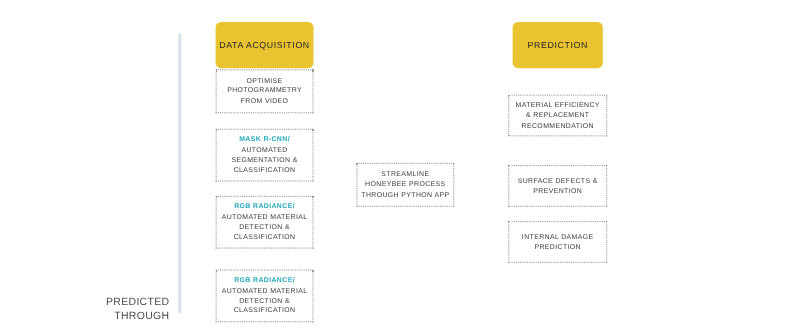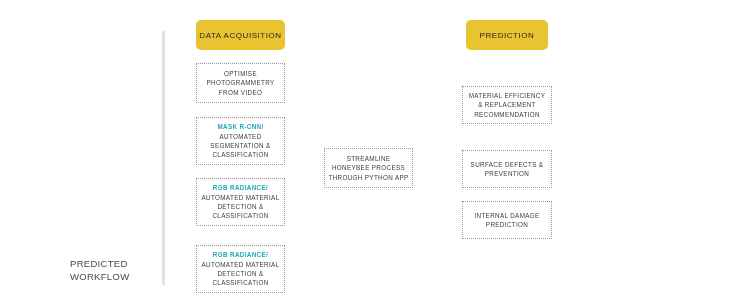--- a/index.html
+++ b/index.html
@@ -27,35 +27,35 @@
     width: 3px;
     height: 255px;
     background: #dbe5e9;
     border-radius: 2px;
   }
 
   
   .stage-caption {
     position: absolute;
     left: 70px;
-    top: 258px;
+    top: 269px;
     width: 84px;
-    text-align: left;
+    text-align: right;
     color: #4a4a4a;
     font-size: 9.5px;
     line-height: 12.5px;
     letter-spacing: 0.3px;
   }
   .stage-caption span { display: block; }
 
   
   .phase-pill {
     position: absolute;
     top: 20px;
-    height: 30px;
+    height: 42px;
     border-radius: 5px;
     background: #e9c330;
     display: flex;
     align-items: center;
     justify-content: center;
     color: #262626;
     font-size: 8px;
     letter-spacing: 0.55px;
     white-space: nowrap;
   }
@@ -91,21 +91,21 @@
 </style>
 </head>
 <body>
 
 <div id="canvas">
 
   <div class="timeline-rule"></div>
 
   <div class="stage-caption">
     <span>PREDICTED</span>
-    <span>WORKFLOW</span>
+    <span>THROUGH</span>
   </div>
 
   <div class="phase-pill pill-acquisition">DATA ACQUISITION</div>
 
 
   <div class="phase-pill pill-prediction">PREDICTION</div>
 
   <div class="task-card" style="left:196px; top:63px; width:89px; height:40px;">
     <span class="line">OPTIMISE</span>
     <span class="line">PHOTOGRAMMETRY</span>

